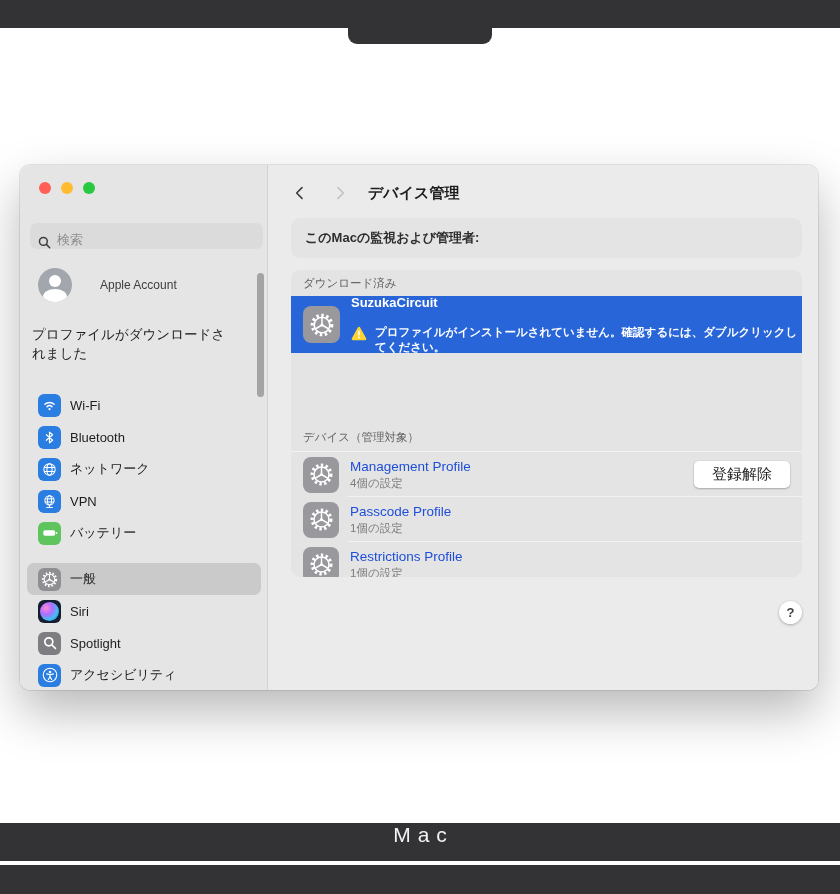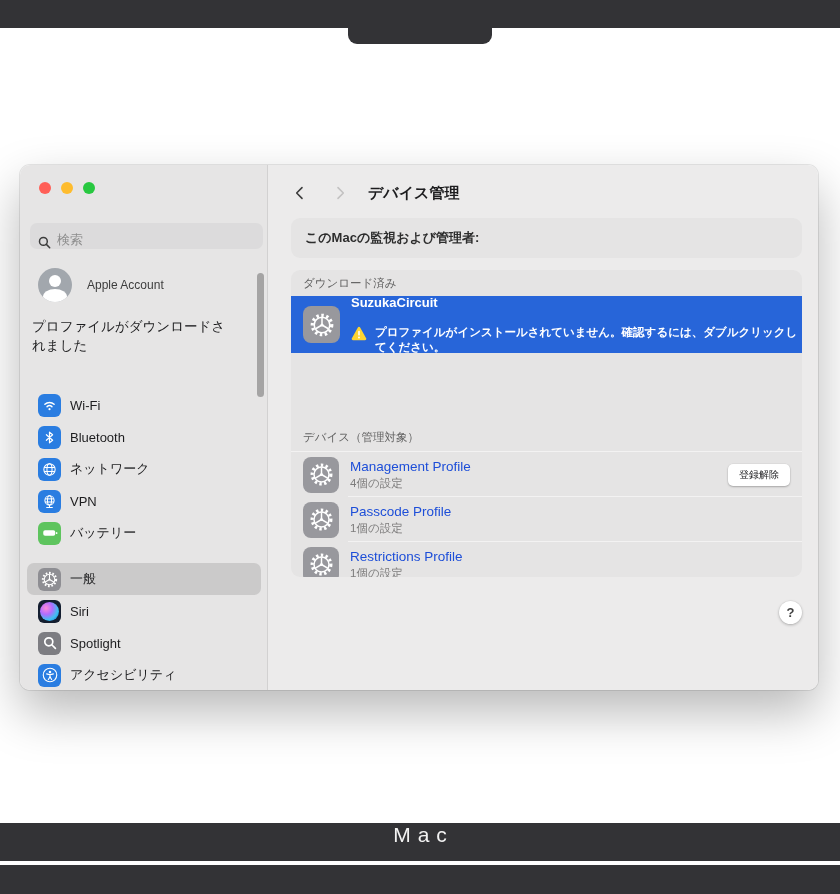--- a/index.html
+++ b/index.html
@@ -22,27 +22,27 @@
   
   .sidebar { width:248px; flex-shrink:0; background:#e6e5e5; position:relative; border-right:1px solid #d2d1d1; }
   .traffic { position:absolute; top:17px; left:19px; display:flex; gap:10px; }
   .tl { width:12px; height:12px; border-radius:50%; }
   .tl-red { background:#ff5f57; } .tl-yel { background:#febc2e; } .tl-grn { background:#28c840; }
 
   .search { position:absolute; top:58px; left:10px; width:233px; height:26px; background:#dcdbdc;
             border-radius:7px; display:flex; align-items:flex-end; padding:0 8px; gap:6px; }
   .search .ph { color:#8c8c8c; font-size:13px; }
 
-  .account { position:absolute; top:103px; left:18px; display:flex; align-items:center; gap:15px; }
+  .account { position:absolute; top:103px; left:18px; display:flex; align-items:center; gap:28px; }
   .avatar { width:34px; height:34px; border-radius:50%; background:#a2a7ad; position:relative; overflow:hidden; }
   .avatar .head { position:absolute; left:11px; top:7px; width:12px; height:12px; border-radius:50%; background:#fff; }
   .avatar .body { position:absolute; left:5px; top:21px; width:24px; height:16px; border-radius:50%; background:#fff; }
   .account .name { font-size:12px; color:#3d3d3d; }
 
-  .notice { position:absolute; top:152px; left:12px; width:205px; font-size:13.5px; line-height:19px; color:#1d1d1f; }
+  .notice { position:absolute; top:160px; left:12px; width:205px; font-size:13.5px; line-height:19px; color:#1d1d1f; }
 
   .nav { position:absolute; top:224px; left:7px; width:234px; }
   .nav-item { height:32px; display:flex; align-items:center; gap:9px; padding-left:11px; border-radius:7px; }
   .nav-item.selected { background:#cbcaca; }
   .nav-gap { height:14px; }
   .app-icon { width:23px; height:23px; border-radius:6px; flex-shrink:0; display:flex; align-items:center; justify-content:center; }
   .nav-label { font-size:13px; color:#1d1d1f; white-space:nowrap; }
   .siri-bg { background:#141e30; }
   .siri-orb { width:19px; height:19px; border-radius:50%;
               background:radial-gradient(circle at 32% 32%, #ff8ad8 0%, #b06cff 35%, #3fc1f0 65%, #1356d6 100%); }
@@ -73,22 +73,22 @@
 
   .list-spacer { height:22px; flex-shrink:0; }
   .sep-full { height:1px; background:#f3f2f2; flex-shrink:0; }
 
   .list-row { height:45px; display:flex; align-items:center; padding:0 12px; gap:11px; position:relative; flex-shrink:0; }
   .list-row .pb { width:36px; height:36px; }
   .row-col { display:flex; flex-direction:column; }
   .row-title { font-size:13.5px; color:#1d4ed8; margin-bottom:2px; }
   .row-sub { font-size:11.5px; color:#7d7c7c; }
   .row-sep { position:absolute; left:57px; right:0; bottom:0; height:1px; background:#f3f2f2; }
-  .unenroll-btn { margin-left:auto; background:#fff; border:none; border-radius:5px; padding:4px 11px;
-                  font-size:10px; color:#1d1d1f; font-family:inherit;
+  .unenroll-btn { margin-left:auto; background:#fff; border:none; border-radius:5px; padding:4px 18px;
+                  font-size:15px; color:#1d1d1f; font-family:inherit;
                   box-shadow:0 1px 2px rgba(0,0,0,.25), 0 0 0 .5px rgba(0,0,0,.05); }
 
   .box-footer { margin-top:auto; border-top:1px solid #f3f2f2; height:25px; display:flex; align-items:center; padding:0 5px; flex-shrink:0; }
   .pm-btn { width:24px; text-align:center; font-size:16px; color:#4c4c4c; line-height:1; background:none; border:none; font-family:inherit; }
   .pm-div { width:1px; height:13px; background:#c7c6c6; }
 
   .help-btn { position:absolute; top:436px; right:16px; width:23px; height:23px; border-radius:50%;
               background:#fff; display:flex; align-items:center; justify-content:center;
               font-size:13px; font-weight:700; color:#3f3f3f; border:none; font-family:inherit;
               box-shadow:0 1px 3px rgba(0,0,0,.25), 0 0 0 .5px rgba(0,0,0,.06); }

